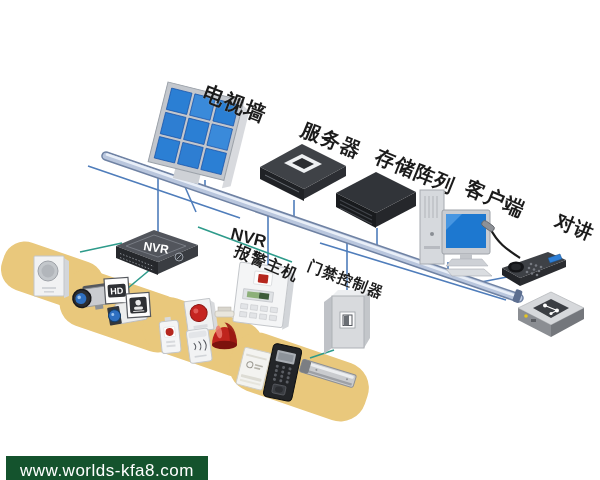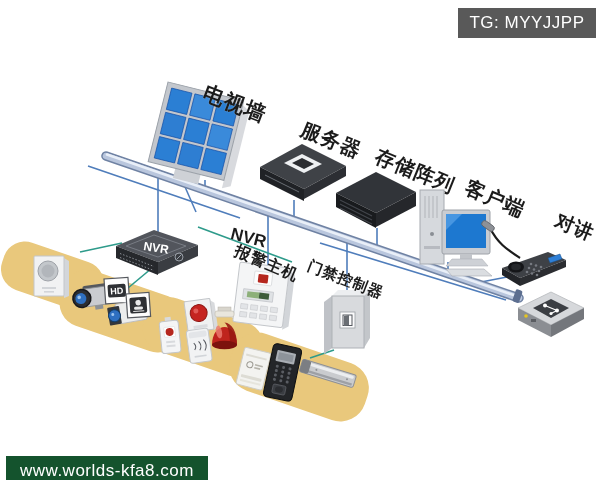--- a/index.html
+++ b/index.html
@@ -351,16 +351,15 @@
 
 <div class="lbl lbl-tvwall">电视墙</div>
 <div class="lbl lbl-server">服务器</div>
 <div class="lbl lbl-storage">存储阵列</div>
 <div class="lbl lbl-client">客户端</div>
 <div class="lbl lbl-intercom">对讲</div>
 <div class="lbl lbl-nvr">NVR</div>
 <div class="lbl lbl-alarm">报警主机</div>
 <div class="lbl lbl-access">门禁控制器</div>
 
-<div class="badge-top">TG: MYYJJPP</div>
 <div class="badge-bottom">www.worlds-kfa8.com</div>
 
 </div>
 
 </body></html>

